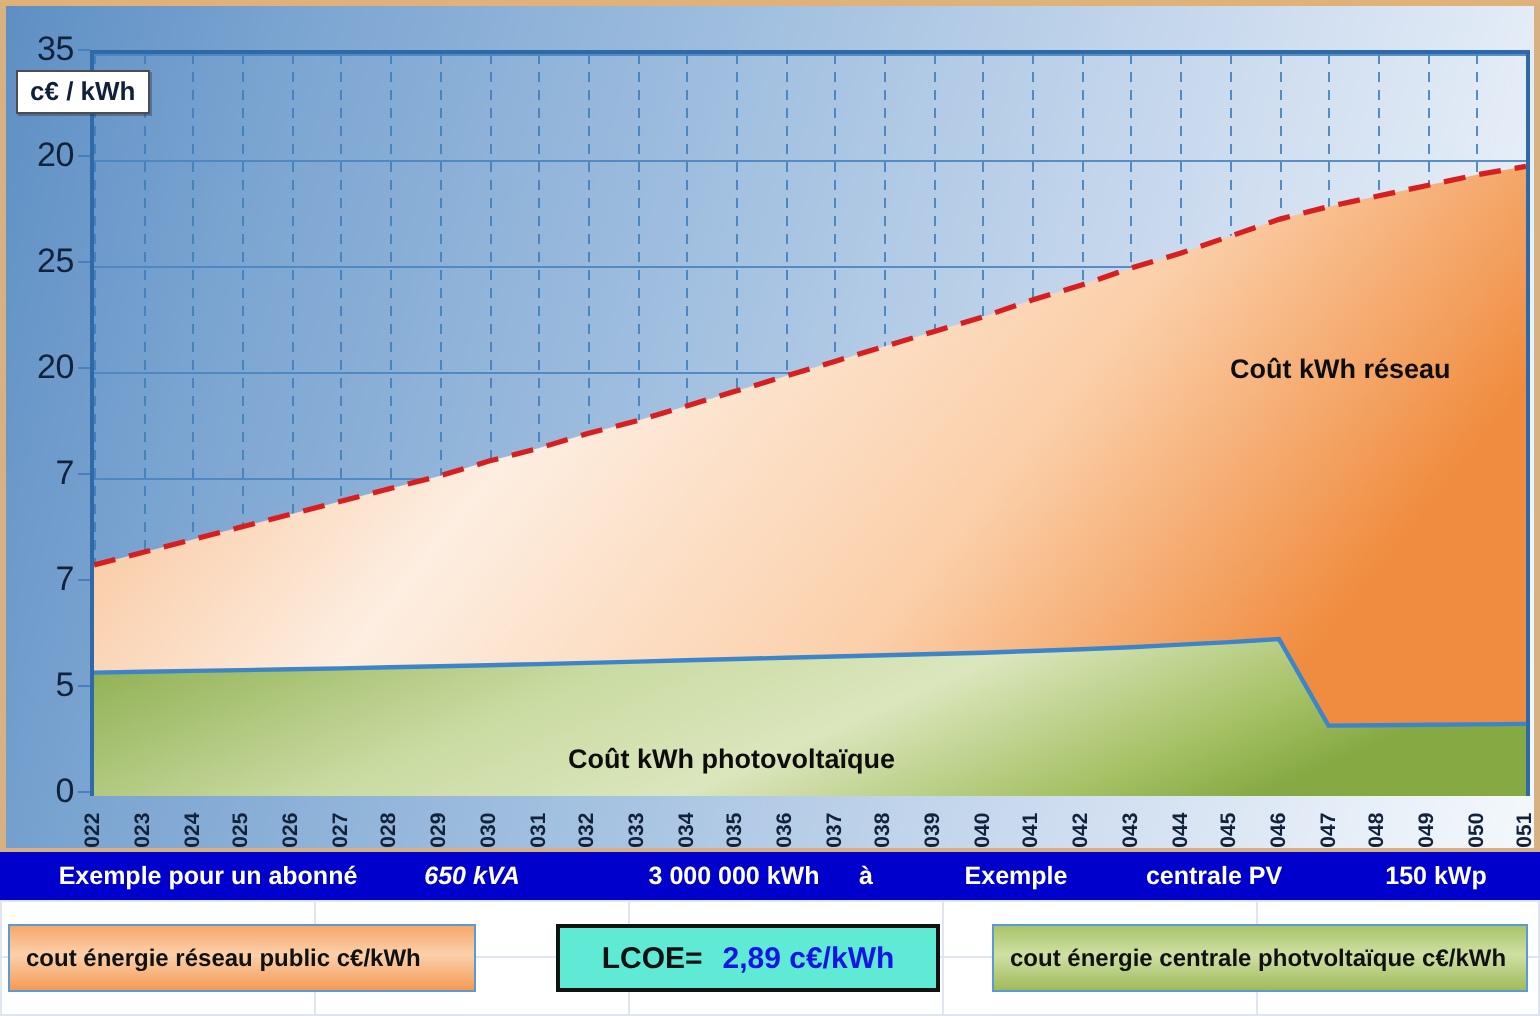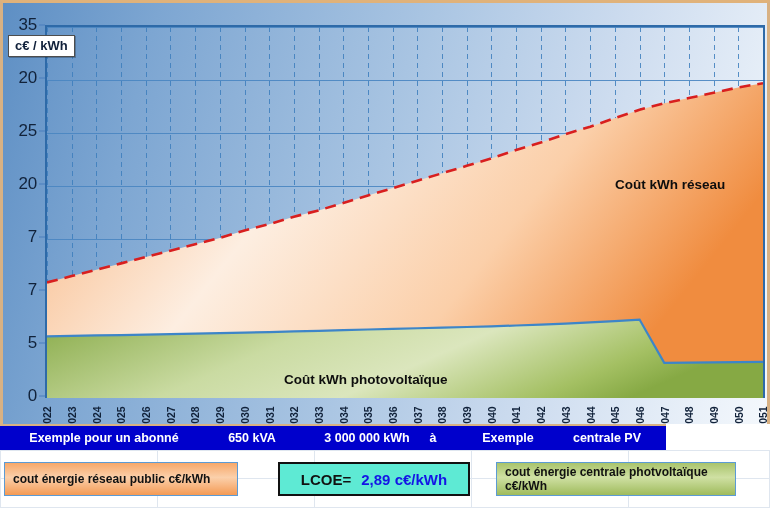--- a/index.html
+++ b/index.html
@@ -124,21 +124,21 @@
     transform: rotate(-90deg);
     transform-origin: center center;
     white-space: nowrap;
     margin-top: 12px;
   }
 
   
   #info-bar {
     position: absolute;
     left: 0; top: 424px;
-    width: 666px; height: 26px;
+    width: 770px; height: 26px;
     background: #0000cc;
     border-top: 2px solid #d8b183;
     display: flex;
     align-items: center;
     color: #ffffff;
     font-size: 12.5px;
     font-weight: bold;
   }
   #info-bar .cell { white-space: nowrap; }
 
@@ -179,21 +179,21 @@
     left: 278px; width: 192px;
     background: #5eead4;
     border: 2px solid #111111;
     justify-content: center;
     gap: 10px;
     font-size: 15px;
   }
   #legend-lcoe .lcoe-key { color: #111111; font-weight: bold; }
   #legend-lcoe .lcoe-val { color: #1414e6; font-weight: bold; }
   #legend-pv {
-    left: 496px; width: 240px;
+    left: 496px; width: 268px;
     background: linear-gradient(180deg, #a9c46c 0%, #cfe0a3 45%, #9fbb5c 100%);
     border: 1.5px solid #5b9bd5;
   }
 </style>
 </head>
 <body>
 
 <div id="app">
 
   <div id="chart-frame">
@@ -384,21 +384,21 @@
           <span>2050</span>
         </div>
         <div class="xtick" style="left: 718px;">
           <span>2051</span>
         </div>
       </div>
   </div>
 
   <div id="info-bar">
       <div class="cell" style="position: absolute; left: 4px; width: 200px; text-align: center;">Exemple pour un abonné</div>
-      <div class="cell" style="position: absolute; left: 192px; width: 120px; text-align: center;">650 kVA</div>
+      <div class="cell" style="position: absolute; left: 176px; width: 120px; text-align: center; font-style: italic;">650 kVA</div>
       <div class="cell" style="position: absolute; left: 312px; width: 110px; text-align: center;">3 000 000 kWh</div>
       <div class="cell" style="position: absolute; left: 418px; width: 30px; text-align: center;">à</div>
       <div class="cell" style="position: absolute; left: 468px; width: 80px; text-align: center;">Exemple</div>
       <div class="cell" style="position: absolute; left: 562px; width: 90px; text-align: center;">centrale PV</div>
       <div class="cell" style="position: absolute; left: 678px; width: 80px; text-align: center;">150 kWp</div>
     </div>
 
   <div id="legend-strip">
     <div class="grid-line-h" style="top:0"></div>
     <div class="grid-line-h" style="top:28px"></div>

